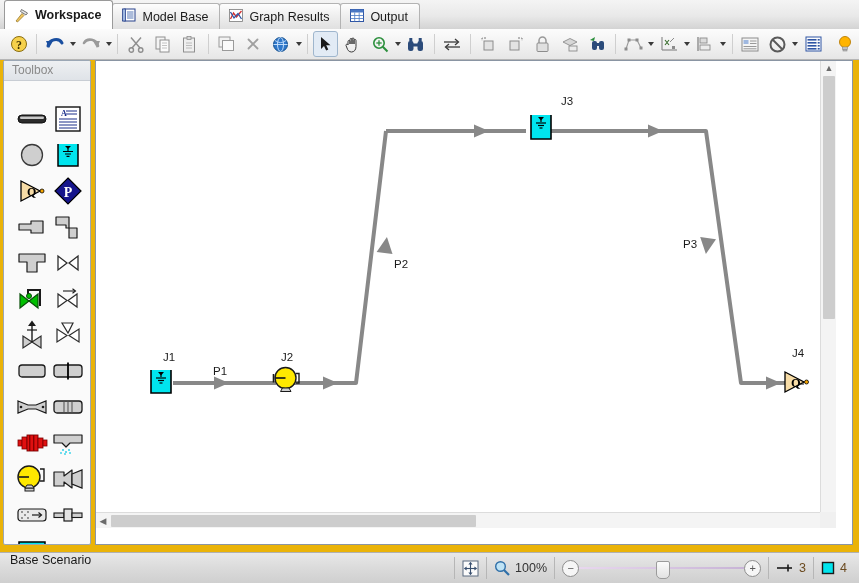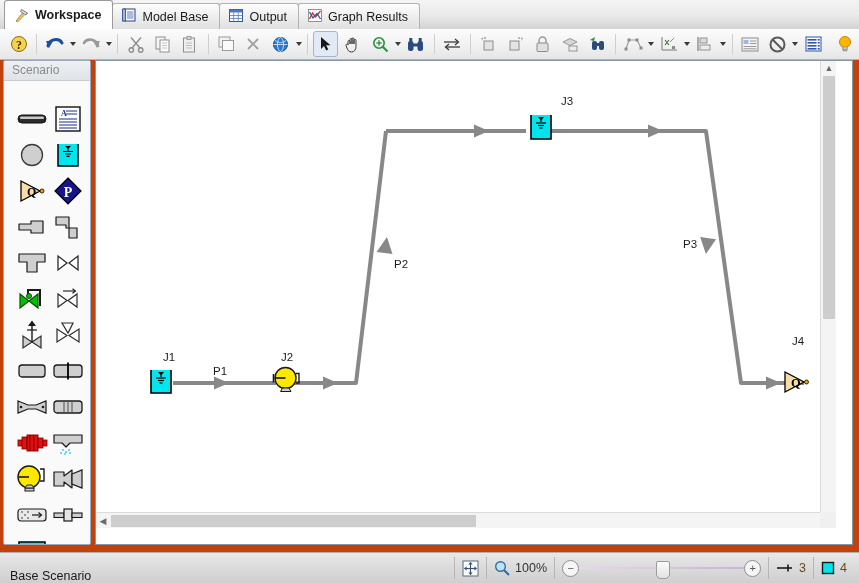--- a/index.html
+++ b/index.html
@@ -3,21 +3,21 @@
 <meta charset="utf-8">
 <style>
   html,body{margin:0;padding:0;}
   body{
     width:859px;height:583px;overflow:hidden;
     font-family:"Liberation Sans", sans-serif;
     font-size:12px;
     background:#f0f0f0;
     -webkit-font-smoothing:none;
   }
-  #app{position:relative;width:859px;height:583px;background:#c2410c;}
+  #app{position:relative;width:859px;height:583px;background:#eab308;}
 
   
   .tabbar{
     position:absolute;left:0;top:0;width:859px;height:29px;
     background:linear-gradient(to bottom,#f4f4f4 0%, #e9e9e9 55%, #d3d3d3 100%);
     border-bottom:1px solid #a6a6a6;
     display:flex;align-items:flex-end;
   }
   .tab{
     height:26px;box-sizing:border-box;
@@ -98,21 +98,21 @@
 
   
   .nlabel{position:absolute;font-size:11.5px;color:#1b1b1b;font-family:"Liberation Sans",sans-serif;white-space:nowrap;}
   .node{position:absolute;}
 
   
   .statusbar{
     position:absolute;left:0;bottom:0;width:859px;height:30px;
     background:linear-gradient(to bottom,#e8e8e8 0%,#dcdcdc 45%,#cfcfcf 100%);
     border-top:1px solid #b0b0b0;
-    display:flex;align-items:flex-end;
+    display:flex;align-items:flex-start;
   }
   .sb-scenario{padding-left:10px;font-size:12.5px;color:#1a1a1a;}
   .sb-right{margin-left:auto;display:flex;align-items:center;height:100%;}
   .sb-sep{width:1px;height:22px;background:#b6b6b6;margin:0 7px;}
   .sb-cell{display:flex;align-items:center;gap:5px;font-size:12.5px;color:#333;}
   .zoomslider{position:relative;width:165px;height:16px;display:flex;align-items:center;}
   .zs-track{position:absolute;left:0;right:0;top:7px;height:2px;background:linear-gradient(to right,#e8d7ee,#c8b4d6);}
   .zs-thumb{
     position:absolute;left:77px;top:1px;width:12px;height:16px;
     background:linear-gradient(to bottom,#fbfbfb,#e2e2e2);
@@ -155,42 +155,42 @@
               <line x1="5" y1="10" x2="11.5" y2="10"></line>
           </g>
         </svg>
       </span>
       <span class="tlabel">Model Base</span>
     </div>
 
     <div class="tab">
       <span class="ico">
         <svg width="14" height="13" viewBox="0 0 14 13">
+          <rect x="0.5" y="0.5" width="13" height="12" fill="#fff" stroke="#7a7a7a" stroke-width="0.8"></rect>
+          <polyline points="1.5,10 4.5,4 7.5,8 12.5,2" fill="none" stroke="#d32f2f" stroke-width="1.3"></polyline>
+          <polyline points="1.5,3 5,9 9,4.5 12.5,10" fill="none" stroke="#2f55a4" stroke-width="1.3"></polyline>
+        </svg>
+      </span>
+      <span class="tlabel">Graph Results</span>
+    </div>
+
+    <div class="tab">
+      <span class="ico">
+        <svg width="14" height="13" viewBox="0 0 14 13">
           <rect x="0.5" y="0.5" width="13" height="12" fill="#fff" stroke="#2f55a4" stroke-width="1"></rect>
           <rect x="0.5" y="0.5" width="13" height="3" fill="#4a78c4"></rect>
           <g stroke="#4a78c4" stroke-width="0.8">
             <line x1="0.5" y1="6.5" x2="13.5" y2="6.5"></line>
               <line x1="0.5" y1="9.5" x2="13.5" y2="9.5"></line>
             <line x1="4.7" y1="3.5" x2="4.7" y2="12.5"></line>
               <line x1="9.2" y1="3.5" x2="9.2" y2="12.5"></line>
           </g>
         </svg>
       </span>
       <span class="tlabel">Output</span>
-    </div>
-
-    <div class="tab">
-      <span class="ico">
-        <svg width="14" height="13" viewBox="0 0 14 13">
-          <rect x="0.5" y="0.5" width="13" height="12" fill="#fff" stroke="#7a7a7a" stroke-width="0.8"></rect>
-          <polyline points="1.5,10 4.5,4 7.5,8 12.5,2" fill="none" stroke="#d32f2f" stroke-width="1.3"></polyline>
-          <polyline points="1.5,3 5,9 9,4.5 12.5,10" fill="none" stroke="#2f55a4" stroke-width="1.3"></polyline>
-        </svg>
-      </span>
-      <span class="tlabel">Graph Results</span>
     </div>
 
   </div>
 
   <div class="toolbar">
 
     <div class="tbtn" style="margin-left:6px;">
       <svg width="18" height="18" viewBox="0 0 18 18">
         <circle cx="9" cy="9" r="7.5" fill="#f6d14b" stroke="#8a6d10" stroke-width="1"></circle>
         <text x="9" y="13.5" font-size="12" font-family="Liberation Serif, serif" font-weight="bold" fill="#3a2f00" text-anchor="middle">?</text>
@@ -425,21 +425,21 @@
     <div class="tbtn" style="margin-left:6px;">
       <svg width="16" height="18" viewBox="0 0 16 18">
         <circle cx="8" cy="7" r="5.5" fill="#ffb400" stroke="#b97c00" stroke-width="0.9"></circle>
         <rect x="5.5" y="12" width="5" height="2.2" fill="#c9c9c9" stroke="#8c8c8c" stroke-width="0.6"></rect>
         <rect x="6" y="14.3" width="4" height="1.7" fill="#b5b5b5" stroke="#8c8c8c" stroke-width="0.6"></rect>
       </svg>
     </div>
   </div>
 
   <div class="toolbox">
-    <div class="toolbox-hdr">Scenario</div>
+    <div class="toolbox-hdr">Toolbox</div>
     <div class="tbx-grid">
 
       <div class="tbx-item" style="left:11px;top:21px">
         <svg width="32" height="16" viewBox="0 0 32 16">
           <rect x="2" y="4" width="28" height="8" rx="4" fill="#2b2b2b" stroke="#111" stroke-width="1"></rect>
           <rect x="4" y="5.5" width="24" height="2.6" rx="1.3" fill="#c9c9c9"></rect>
         </svg>
       </div>
       <div class="tbx-item" style="left:47px;top:21px">
         <svg width="26" height="26" viewBox="0 0 26 26">
@@ -718,21 +718,21 @@
         <svg width="30" height="26" viewBox="0 0 30 26">
           <polygon points="3,3 3,23 22,13" fill="#f7dca6" stroke="#000" stroke-width="1.3"></polygon>
           <text x="9" y="18" font-size="12.5" font-family="Liberation Serif, serif" font-weight="bold" fill="#000">Q</text>
           <circle cx="24.5" cy="13" r="2" fill="#f7a600" stroke="#000" stroke-width="0.8"></circle>
         </svg>
       </div>
 
       <div class="nlabel" style="left:67px;top:290px">J1</div>
       <div class="nlabel" style="left:185px;top:290px">J2</div>
       <div class="nlabel" style="left:465px;top:34px">J3</div>
-      <div class="nlabel" style="left:696px;top:274px">J4</div>
+      <div class="nlabel" style="left:696px;top:286px">J4</div>
 
       <div class="nlabel" style="left:117px;top:304px">P1</div>
       <div class="nlabel" style="left:298px;top:197px">P2</div>
       <div class="nlabel" style="left:587px;top:177px">P3</div>
 
       <div class="vscroll">
         <div class="sb-arrow" style="left:0;top:0;width:16px;height:14px">▲</div>
         <div class="sb-thumb" style="left:2px;top:15px;width:12px;height:243px"></div>
         <div class="sb-arrow" style="left:0;bottom:0;width:16px;height:14px">▼</div>
       </div>

